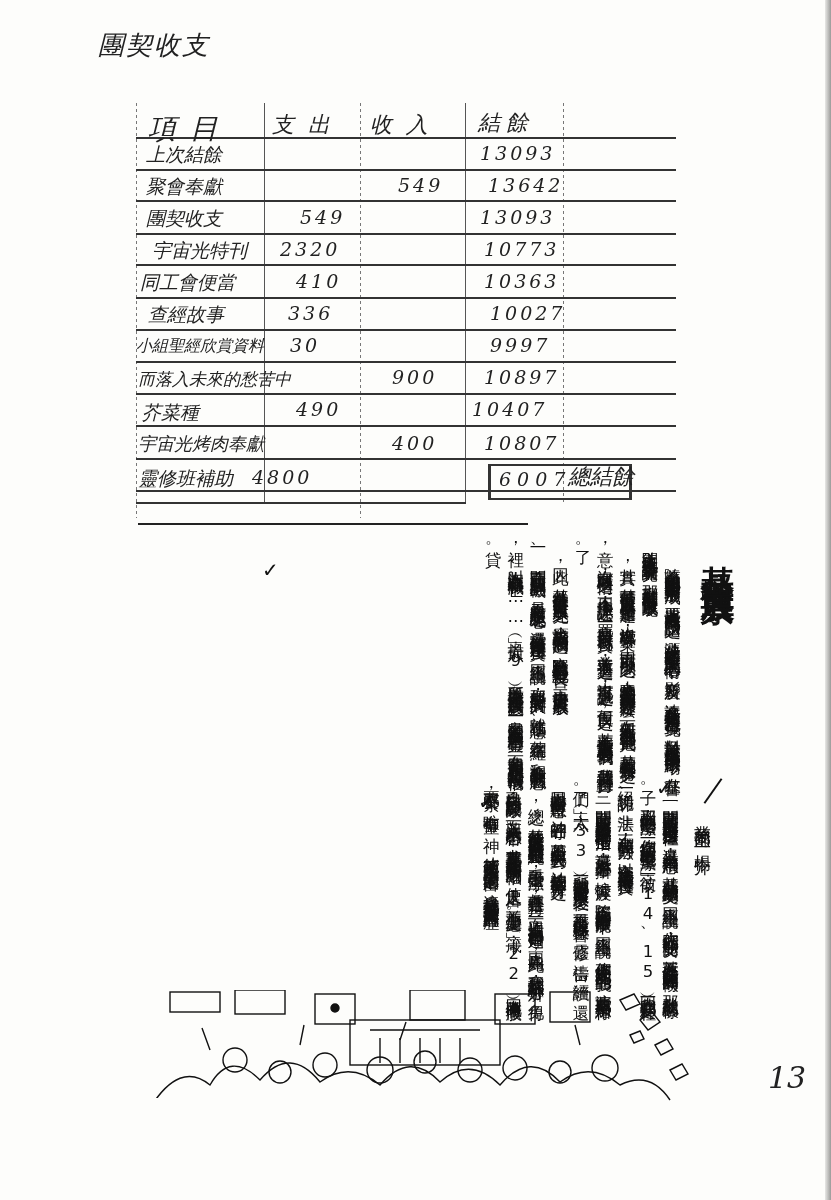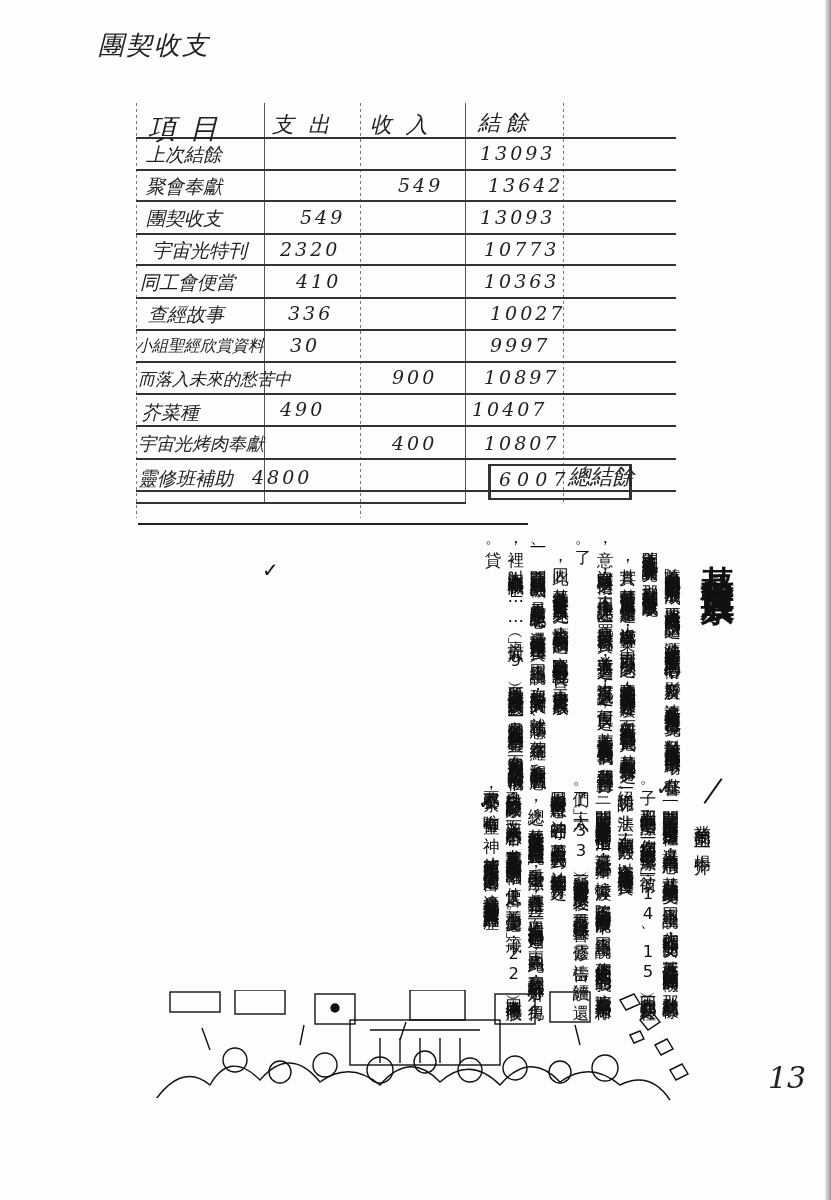--- a/index.html
+++ b/index.html
@@ -95,21 +95,21 @@
 
   <div class="cell hand" style="left:136px;top:336px;font-size:16px;">小組聖經欣賞資料</div>
   <div class="cell hand" style="left:290px;top:334px;letter-spacing:3px;">30</div>
   <div class="cell hand" style="left:490px;top:334px;letter-spacing:3px;">9997</div>
 
   <div class="cell hand" style="left:138px;top:368px;font-size:17px;">而落入未來的愁苦中</div>
   <div class="cell hand" style="left:392px;top:366px;letter-spacing:3px;">900</div>
   <div class="cell hand" style="left:484px;top:366px;letter-spacing:3px;">10897</div>
 
   <div class="cell hand" style="left:142px;top:400px;">芥菜種</div>
-  <div class="cell hand" style="left:280px;top:398px;letter-spacing:3px;">490</div>
+  <div class="cell hand" style="left:296px;top:398px;letter-spacing:3px;">490</div>
   <div class="cell hand" style="left:472px;top:398px;letter-spacing:3px;">10407</div>
 
   <div class="cell hand" style="left:138px;top:432px;font-size:18px;">宇宙光烤肉奉獻</div>
   <div class="cell hand" style="left:392px;top:432px;letter-spacing:3px;">400</div>
   <div class="cell hand" style="left:484px;top:432px;letter-spacing:3px;">10807</div>
 
   <div class="cell hand" style="left:138px;top:466px;">靈修班補助</div>
   <div class="cell hand" style="left:252px;top:466px;letter-spacing:3px;">4800</div>
 
   <div class="total-box">

